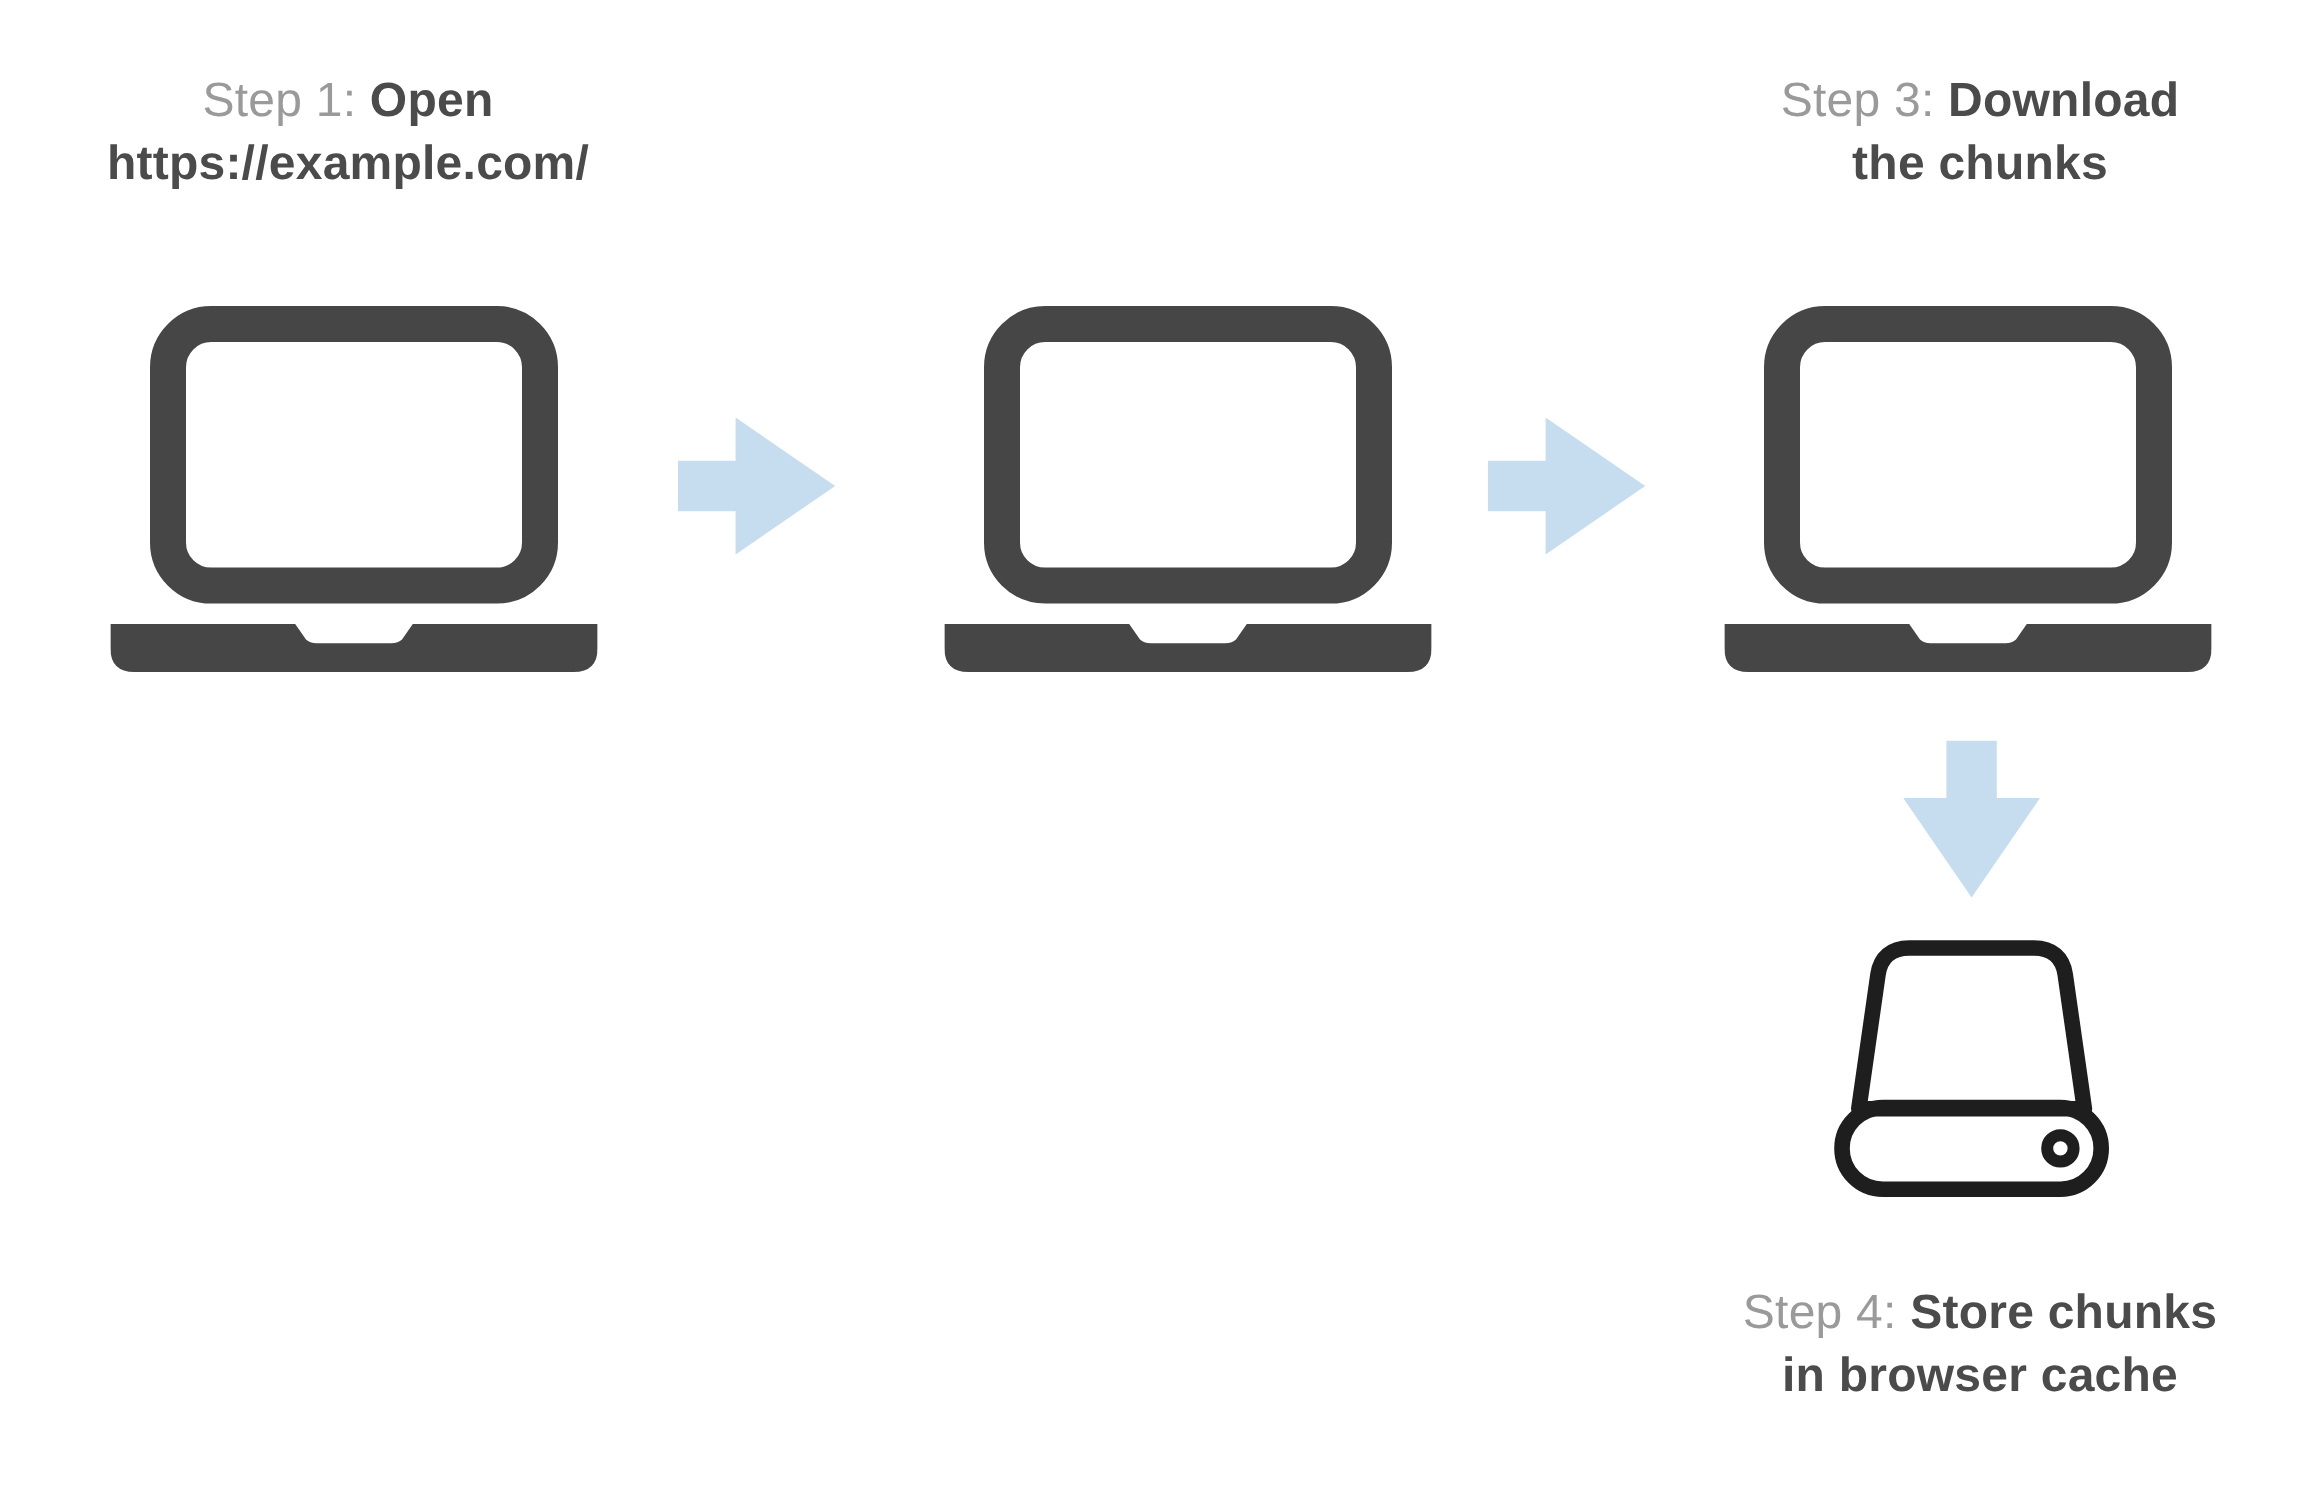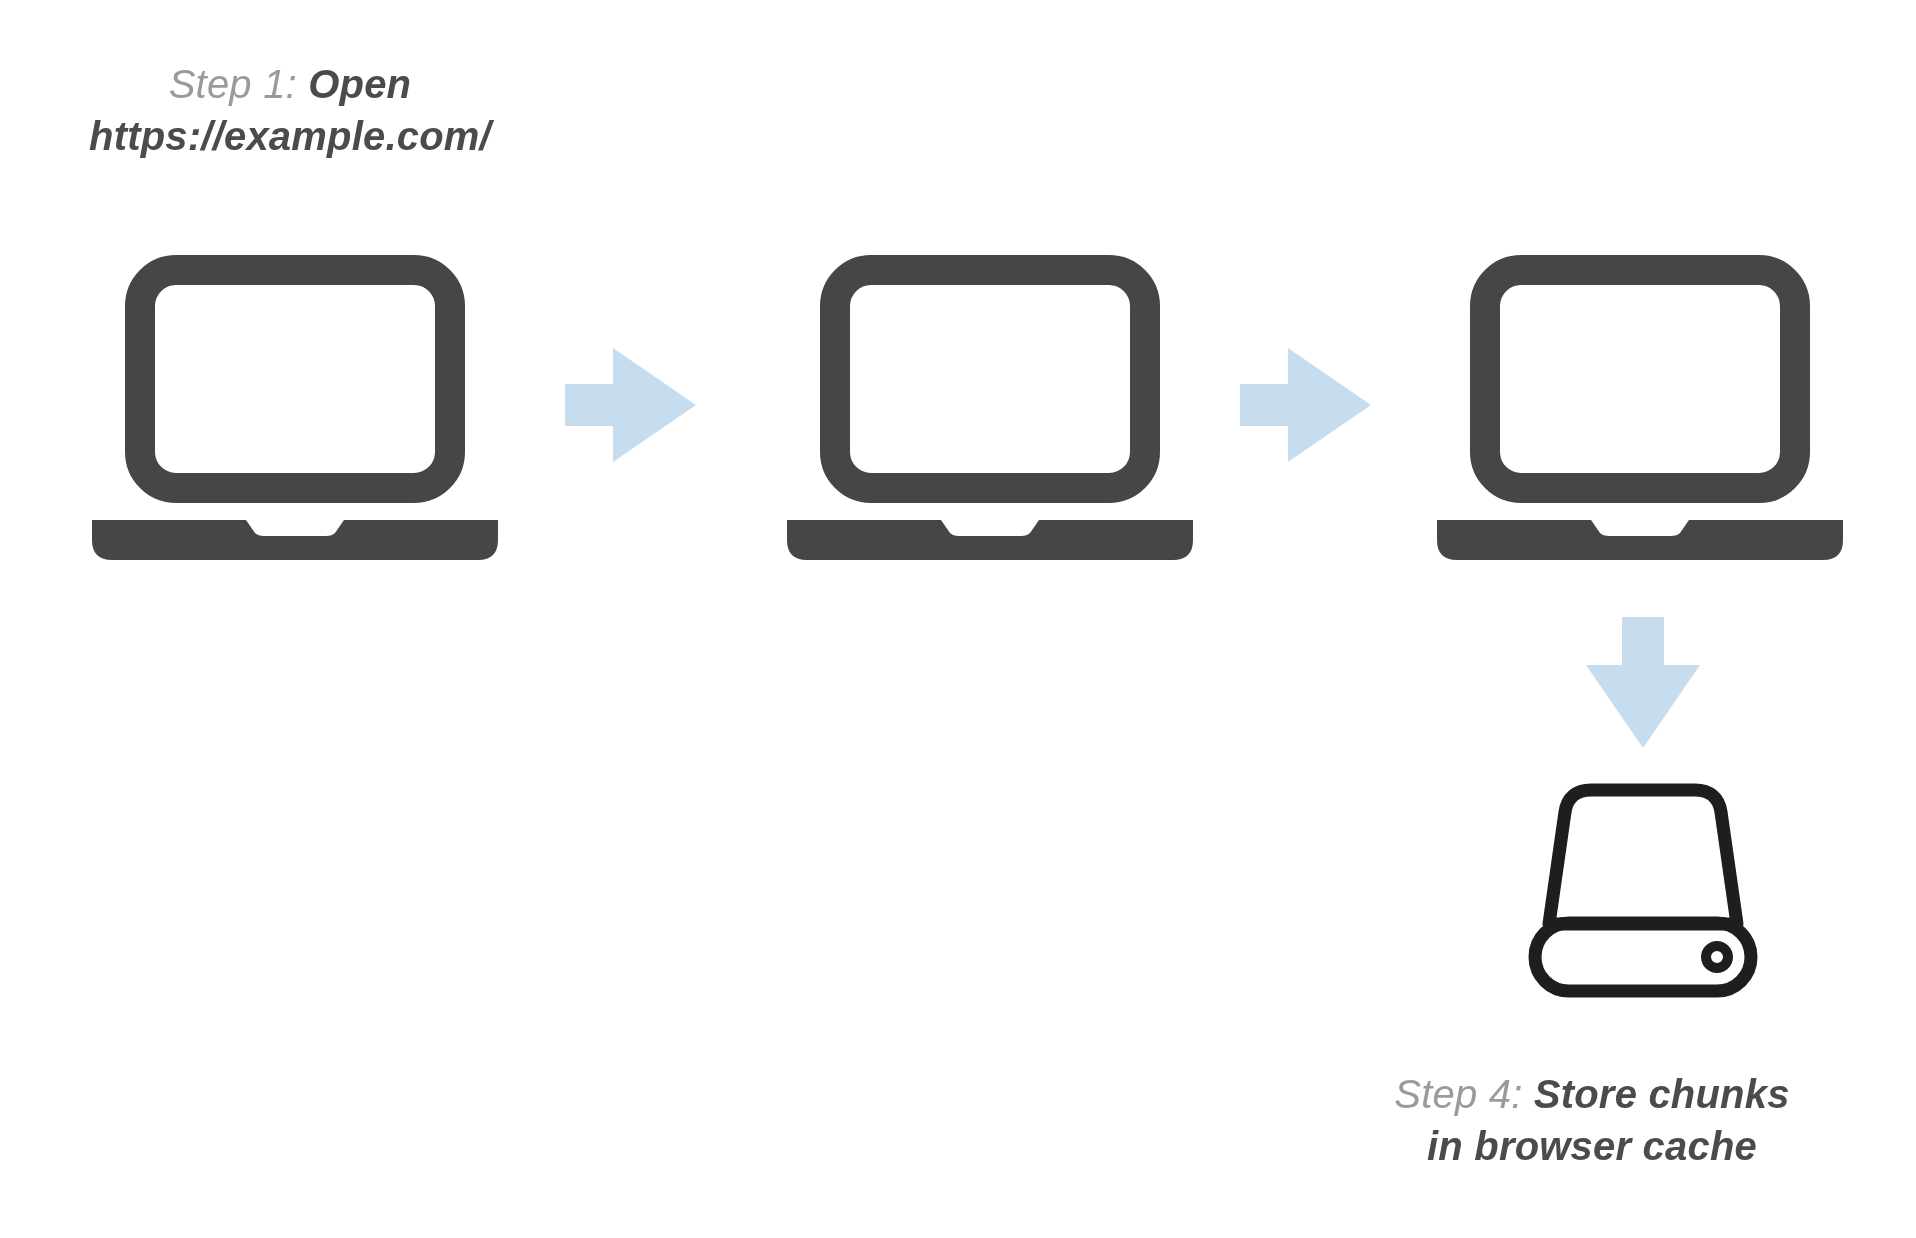--- a/index.html
+++ b/index.html
@@ -14,21 +14,20 @@
   html, body {
     background: var(--background);
     font-family: "Liberation Sans", sans-serif;
   }
   .canvas {
     position: relative;
     width: 1916px;
     height: 1238px;
     background: var(--background);
     overflow: hidden;
-    font-style: italic;
   }
   .step-label {
     position: absolute;
     text-align: center;
     font-size: 40px;
     line-height: 52px;
     text-wrap: balance;
     letter-spacing: 0.2px;
   }
   .step-label .prefix {
@@ -78,32 +77,35 @@
 
   <svg class="icon" style="left:787px; top:255px;" width="406" height="306" viewBox="0 0 406 306" aria-hidden="true">
     <rect class="laptop-frame" x="48" y="15" width="310" height="218" rx="36"></rect>
     <path class="laptop-base" d="M0 265 H154 L163 278 Q166 281 172 281 H234 Q240 281 243 278 L252 265 H406 V285 Q406 305 386 305 H20 Q0 305 0 285 Z"></path>
   </svg>
 
   <svg class="icon" style="left:1240px; top:348px;" width="131" height="114" viewBox="0 0 131 114" aria-hidden="true">
     <polygon class="arrow-shape" points="0,36 48,36 48,0 131,57 48,114 48,78 0,78"></polygon>
   </svg>
 
+  <div class="step-label" style="left:1420px; top:58px; width:460px;">
+    <span class="prefix">Step 3: </span><span class="action">Download the chunks</span>
+  </div>
   <svg class="icon" style="left:1437px; top:255px;" width="406" height="306" viewBox="0 0 406 306" aria-hidden="true">
     <rect class="laptop-frame" x="48" y="15" width="310" height="218" rx="36"></rect>
     <path class="laptop-base" d="M0 265 H154 L163 278 Q166 281 172 281 H234 Q240 281 243 278 L252 265 H406 V285 Q406 305 386 305 H20 Q0 305 0 285 Z"></path>
   </svg>
 
   <svg class="icon" style="left:1586px; top:617px;" width="114" height="131" viewBox="0 0 114 131" aria-hidden="true">
     <polygon class="arrow-shape" points="36,0 78,0 78,48 114,48 57,131 0,48 36,48"></polygon>
   </svg>
 
   <svg class="icon" style="left:1528px; top:783px;" width="230" height="215" viewBox="0 0 230 215" aria-hidden="true">
     <path class="drive-stroke" d="M63 7 H167 C182 7 191 15 193 29 L209 141 H21 L37 29 C39 15 48 7 63 7 Z"></path>
     <rect class="drive-stroke" x="7" y="140" width="216" height="68" rx="34"></rect>
     <circle class="drive-led" cx="189" cy="174" r="11"></circle>
   </svg>
 
-  <div class="step-label" style="left:1392px; top:1068px; width:400px;">
+  <div class="step-label" style="left:1450px; top:1068px; width:400px;">
     <span class="prefix">Step 4: </span><span class="action">Store chunks in browser cache</span>
   </div>
 
 </div>
 
 </body></html>

